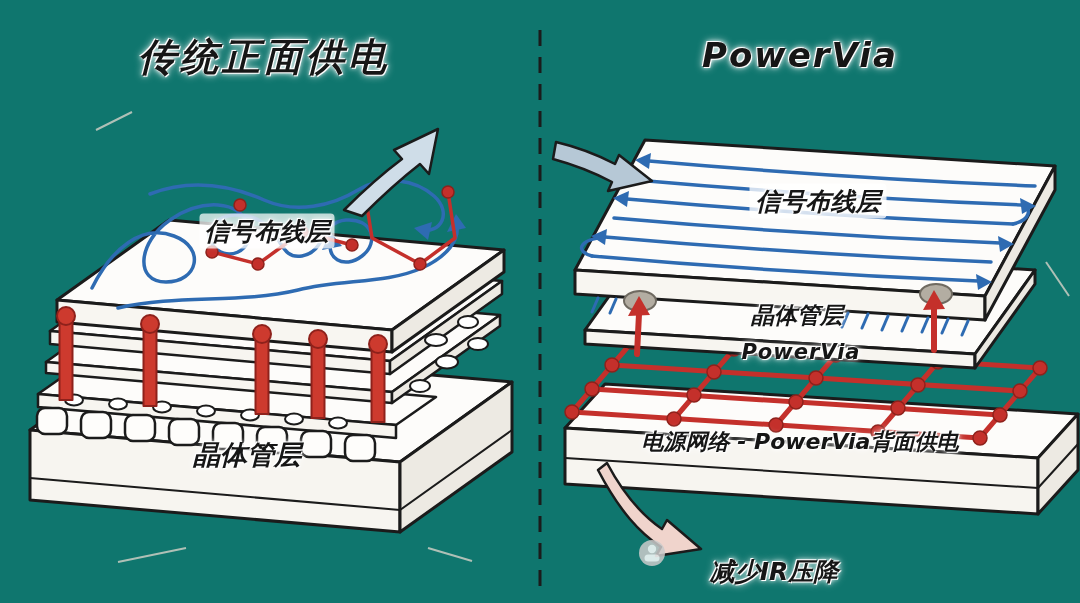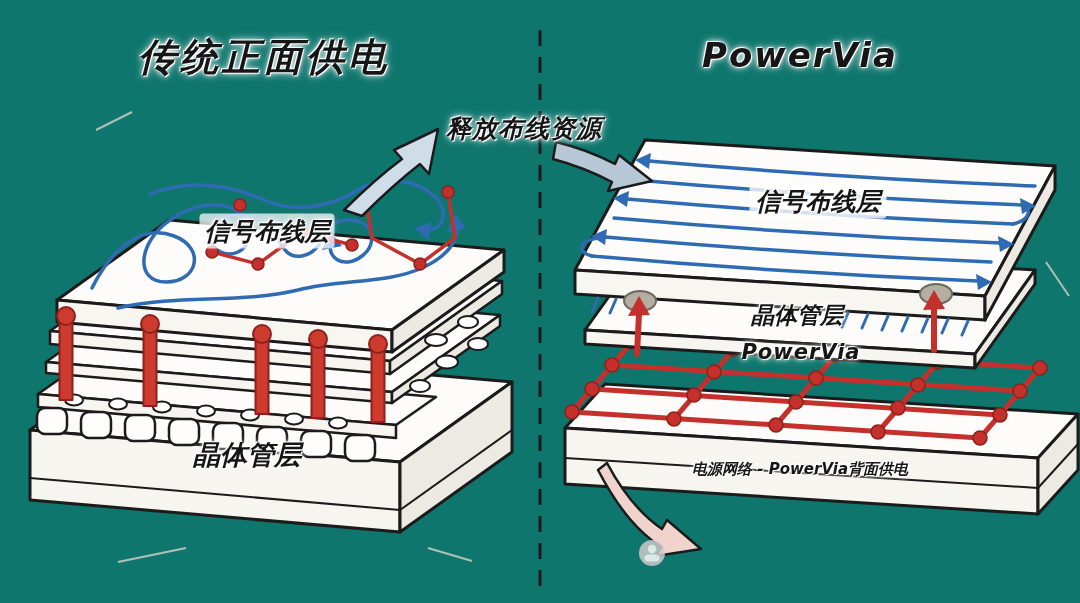--- a/index.html
+++ b/index.html
@@ -14,21 +14,21 @@
     text-shadow:0 0 4px #fff,0 0 8px #fff,1px 1px 0 #fff,-1px -1px 0 #fff;
   }
   #title-left{left:264px;top:57px;font-size:38px;letter-spacing:4px;}
   #title-right{left:800px;top:55px;font-size:34px;letter-spacing:2px;}
   #free-routing{left:524px;top:128px;font-size:25px;letter-spacing:1px;}
   #l-signal{left:267px;top:231px;font-size:25px;background:rgba(255,255,255,.72);padding:1px 5px;border-radius:4px;}
   #l-transistor{left:247px;top:455px;font-size:27px;}
   #r-signal{left:818px;top:201px;font-size:25px;background:rgba(255,255,255,.78);padding:1px 6px;border-radius:4px;}
   #r-transistor{left:797px;top:315px;font-size:23px;}
   #r-powervia{left:801px;top:352px;font-size:21px;letter-spacing:1px;}
-  #r-pownet{left:800px;top:469px;font-size:15px;}
+  #r-pownet{left:800px;top:442px;font-size:22px;}
   #ir-drop{left:774px;top:571px;font-size:25px;}
   #watermark-text{
     left:858px;top:555px;font-size:29px;font-weight:500;
     color:#c6c6c6;text-shadow:none;opacity:.85;letter-spacing:1px;
   }
 </style>
 </head>
 <body>
 
 <div class="canvas">
@@ -271,28 +271,28 @@
       <circle cx="652" cy="553" r="13" fill="#cbcbcb"></circle>
       <circle cx="652" cy="549" r="4.2" fill="#ffffff"></circle>
       <rect x="644.5" y="554.5" width="15" height="7" rx="3.5" fill="#ffffff"></rect>
     </g>
   </svg>
 
   <div class="lbl" id="title-left">传统正面供电</div>
 
   <div class="lbl" id="title-right">PowerVia</div>
 
-  <div class="lbl" id="free-routing">释放布线资源</div>
 
   <div class="lbl" id="l-signal">信号布线层</div>
 
   <div class="lbl" id="l-transistor">晶体管层</div>
 
   <div class="lbl" id="r-signal">信号布线层</div>
 
   <div class="lbl" id="r-transistor">晶体管层</div>
 
   <div class="lbl" id="r-powervia">PowerVia</div>
 
   <div class="lbl" id="r-pownet">电源网络 - PowerVia背面供电</div>
 
+  <div class="lbl" id="ir-drop">减少IR压降</div>
 
 </div>
 
 </body></html>

